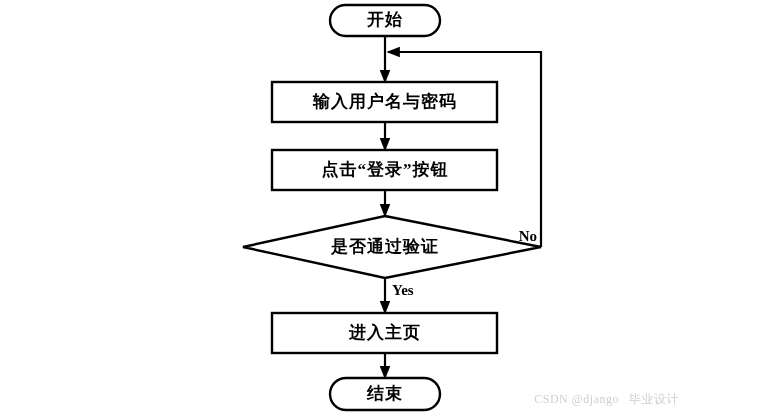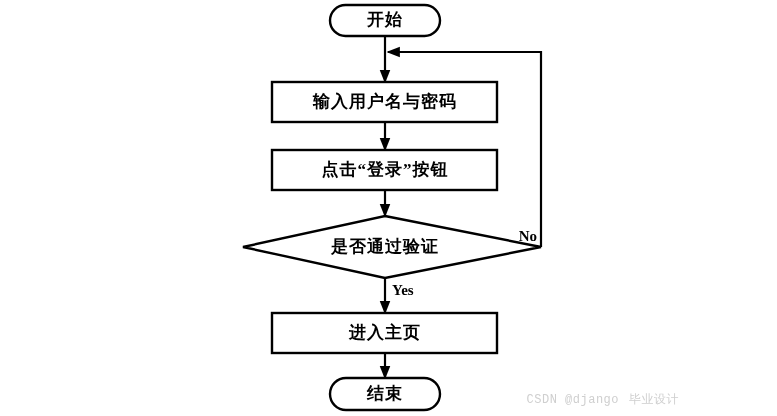--- a/index.html
+++ b/index.html
@@ -46,21 +46,21 @@
   }
   .connector {
     stroke: #000000;
     stroke-width: 2.2;
     fill: none;
   }
   .watermark {
     position: absolute;
     right: 12px;
     bottom: 8px;
-    font-family: Liberation Mono, monospace;
+    font-family: Liberation Serif, serif;
     font-size: 12px;
     color: #cfcfcf;
     white-space: nowrap;
     letter-spacing: 0.5px;
     user-select: none;
   }
   .watermark .wm-gap { display: inline-block; width: 10px; }
 </style>
 </head>
 <body>

